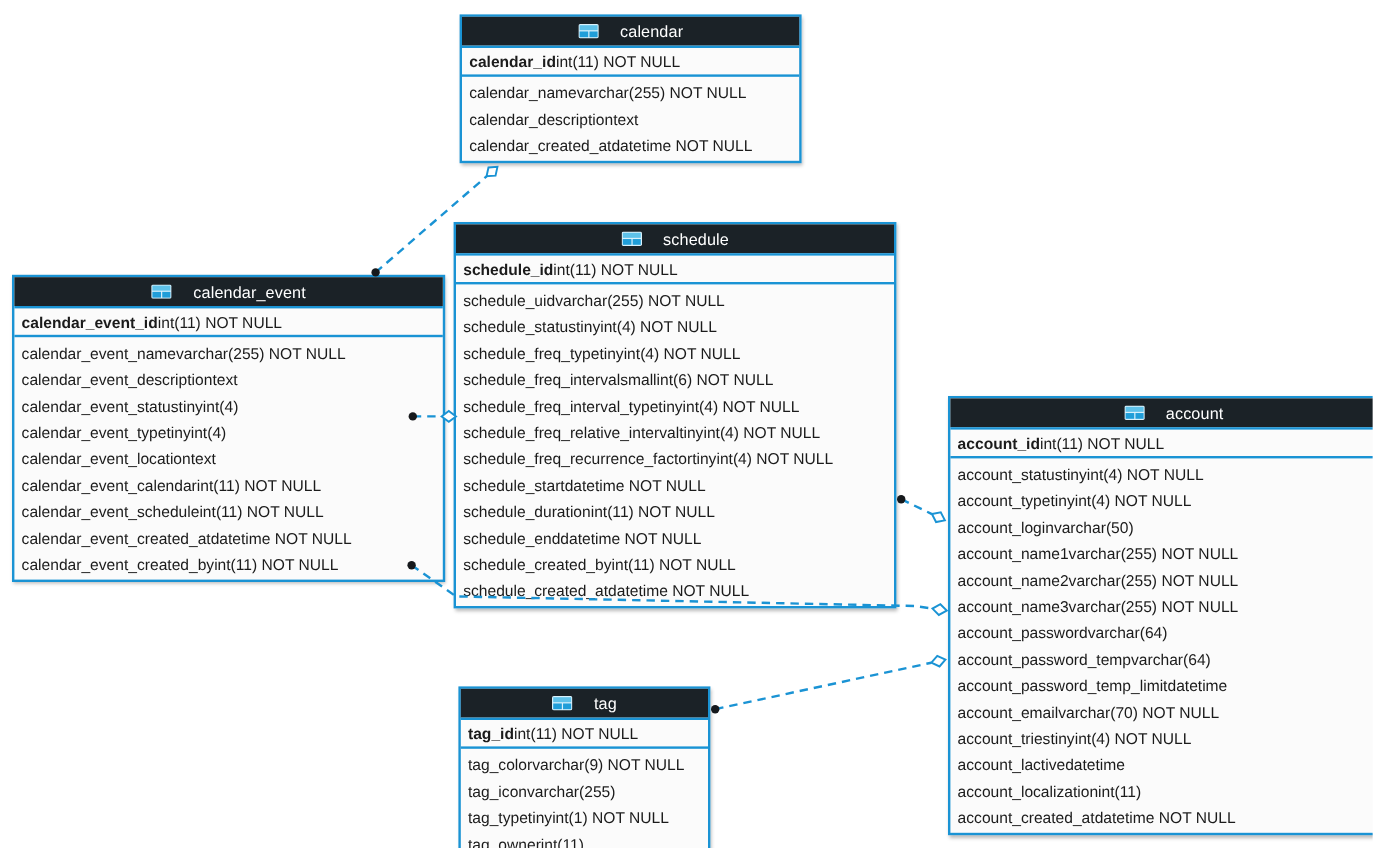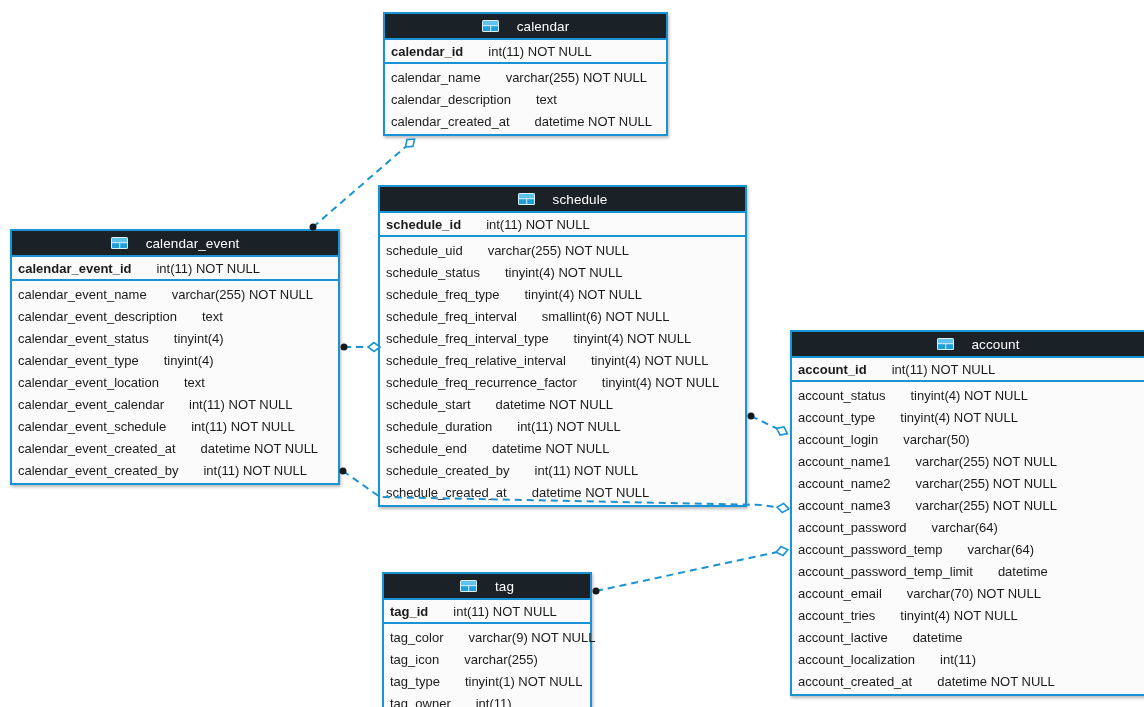--- a/index.html
+++ b/index.html
@@ -19,21 +19,21 @@
     display:flex; align-items:center; justify-content:center; gap:18px;
     font-size:13.5px; letter-spacing:.1px;
   }
   .tbl-icon { display:flex; align-items:center; }
   .pk-row {
     height:22px; border-top:2px solid var(--accent,#1a93d4);
     border-bottom:2px solid var(--accent,#1a93d4);
   }
   .pk-row, .col-row {
     display:flex; align-items:center; justify-content:space-between;
-    gap:25px; padding:0 6px; height:22px;
+    gap:0; padding:0 6px; height:22px;
     font-size:13px; color:var(--text,#1b1b1b); white-space:nowrap;
   }
   .pk-row .col-name { font-weight:bold; }
   .tbl-body { padding:2px 0; }
   .col-name { text-align:left; }
   .col-type { flex:1; }
   #relations {
     position:absolute; left:0; top:0; width:1144px; height:707px;
     z-index:3; pointer-events:none;
   }
@@ -166,21 +166,21 @@
         <div class="col-row">
           <span class="col-name">schedule_created_by</span>
           <span class="col-type">int(11) NOT NULL</span>
         </div>
         <div class="col-row">
           <span class="col-name">schedule_created_at</span>
           <span class="col-type">datetime NOT NULL</span>
         </div>
       </div>
     </div>
-    <div class="db-table" style="left: 10px; top: 229px; width: 330px;">
+    <div class="db-table" style="left: 10px; top: 229px; width: 361px;">
       <div class="tbl-header">
         <span class="tbl-icon">
           <svg width="17" height="12" viewBox="0 0 17 12">
             <rect x="0" y="0" width="17" height="12" rx="1.5" fill="#d9f1fb"></rect>
             <rect x="1" y="1" width="15" height="4.2" fill="#5ec2ea"></rect>
             <rect x="1" y="6.2" width="7.2" height="4.8" fill="#209ed9"></rect>
             <rect x="9.2" y="6.2" width="6.8" height="4.8" fill="#209ed9"></rect>
           </svg>
         </span>
         <span class="tbl-title">calendar_event</span>

